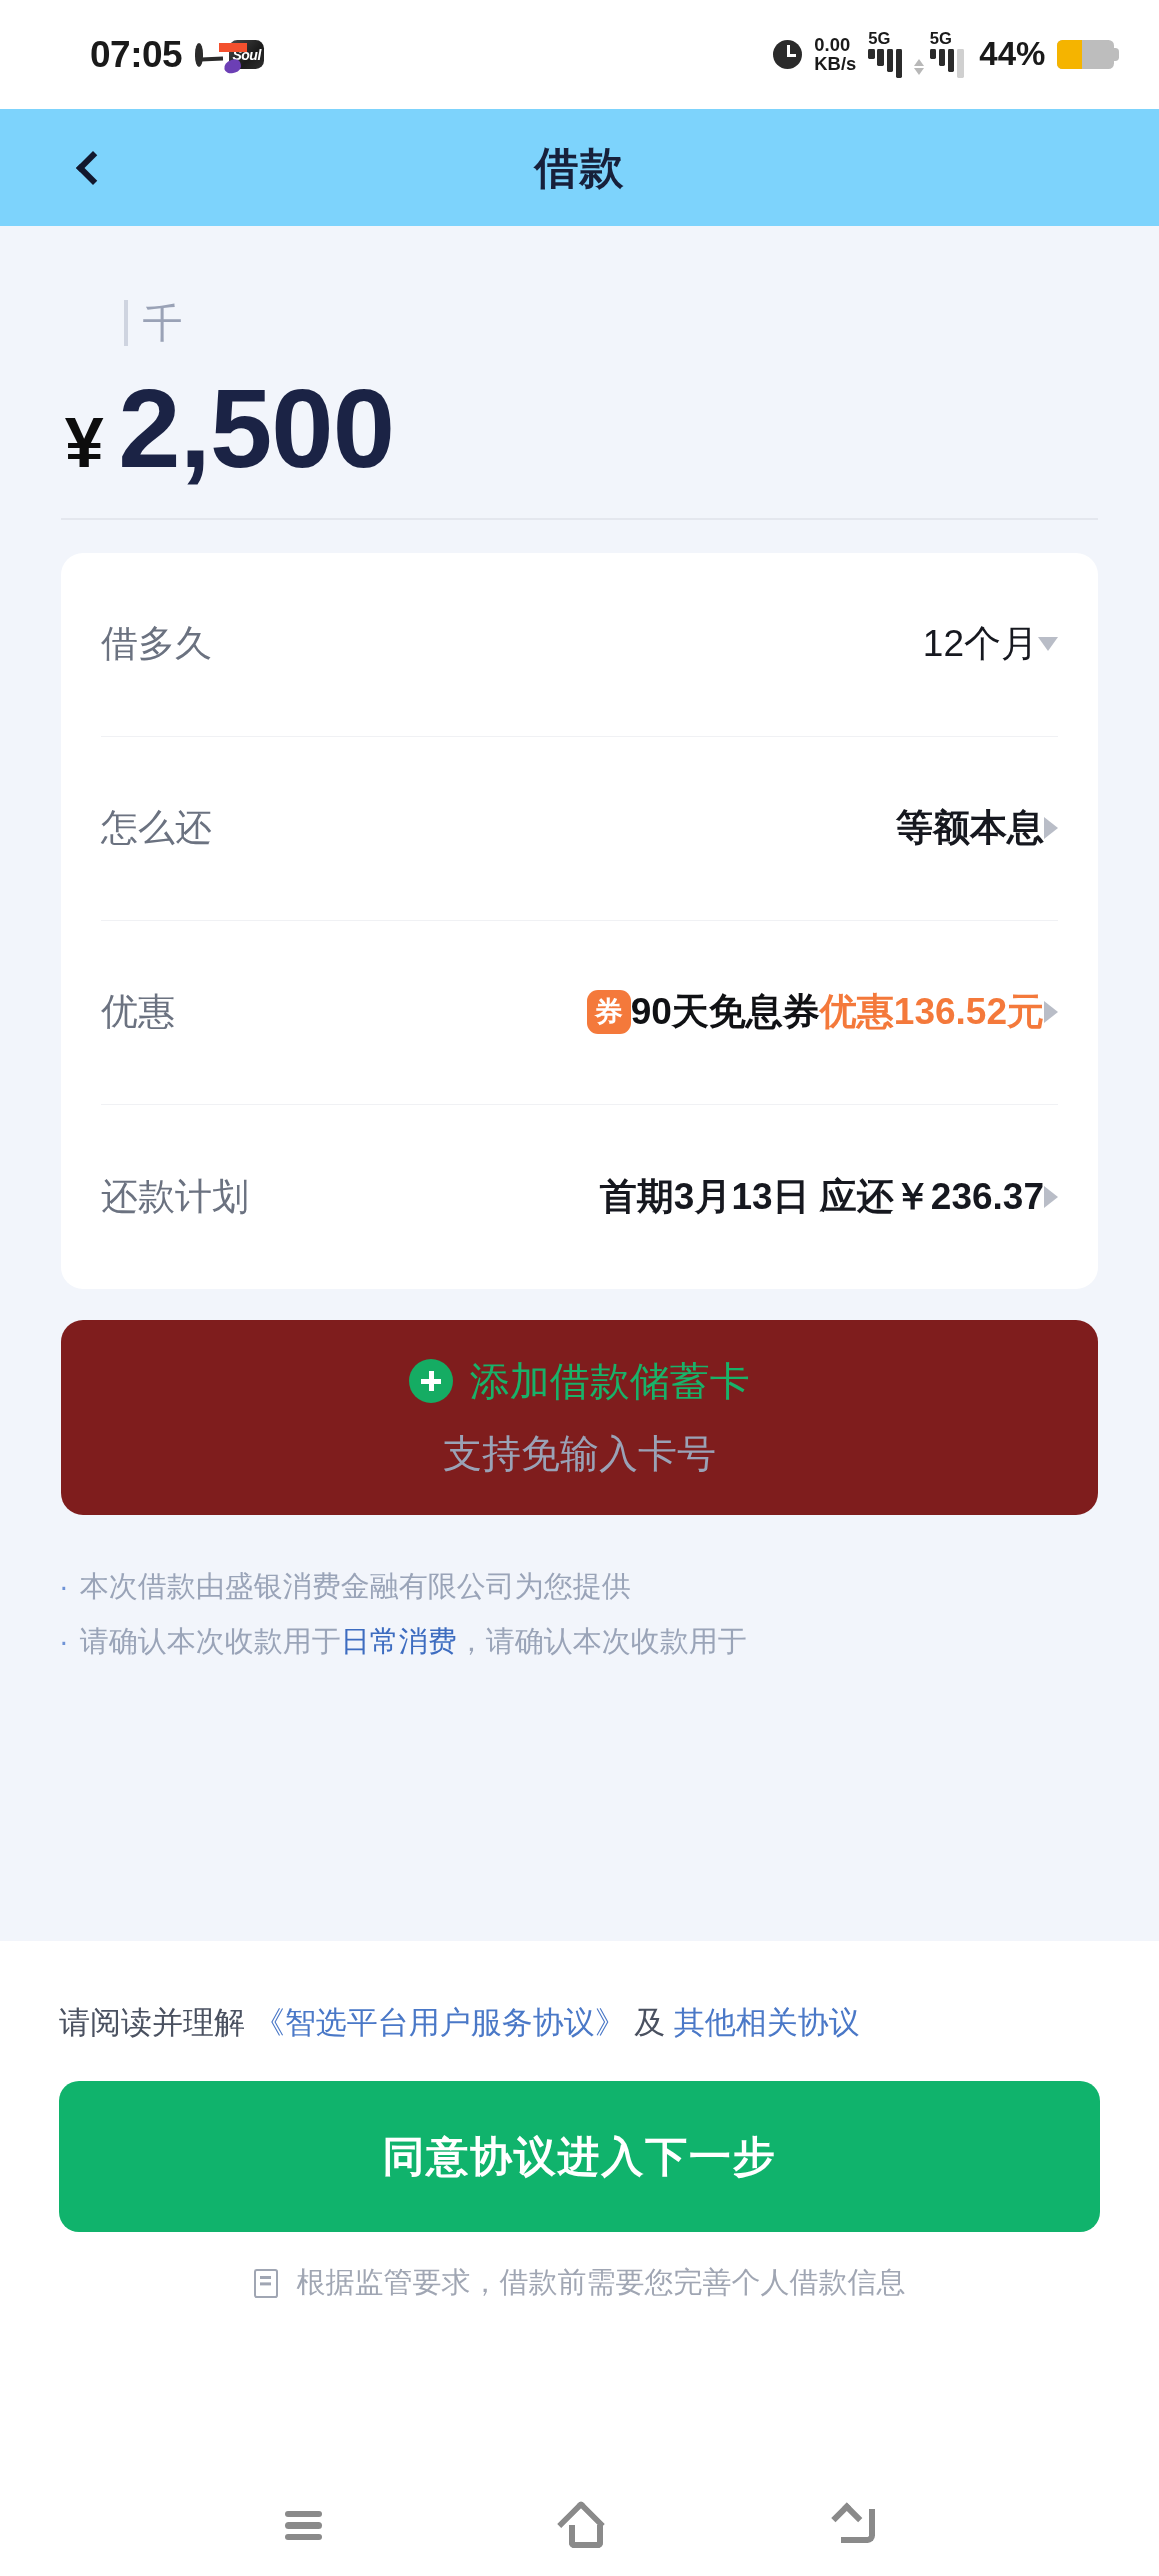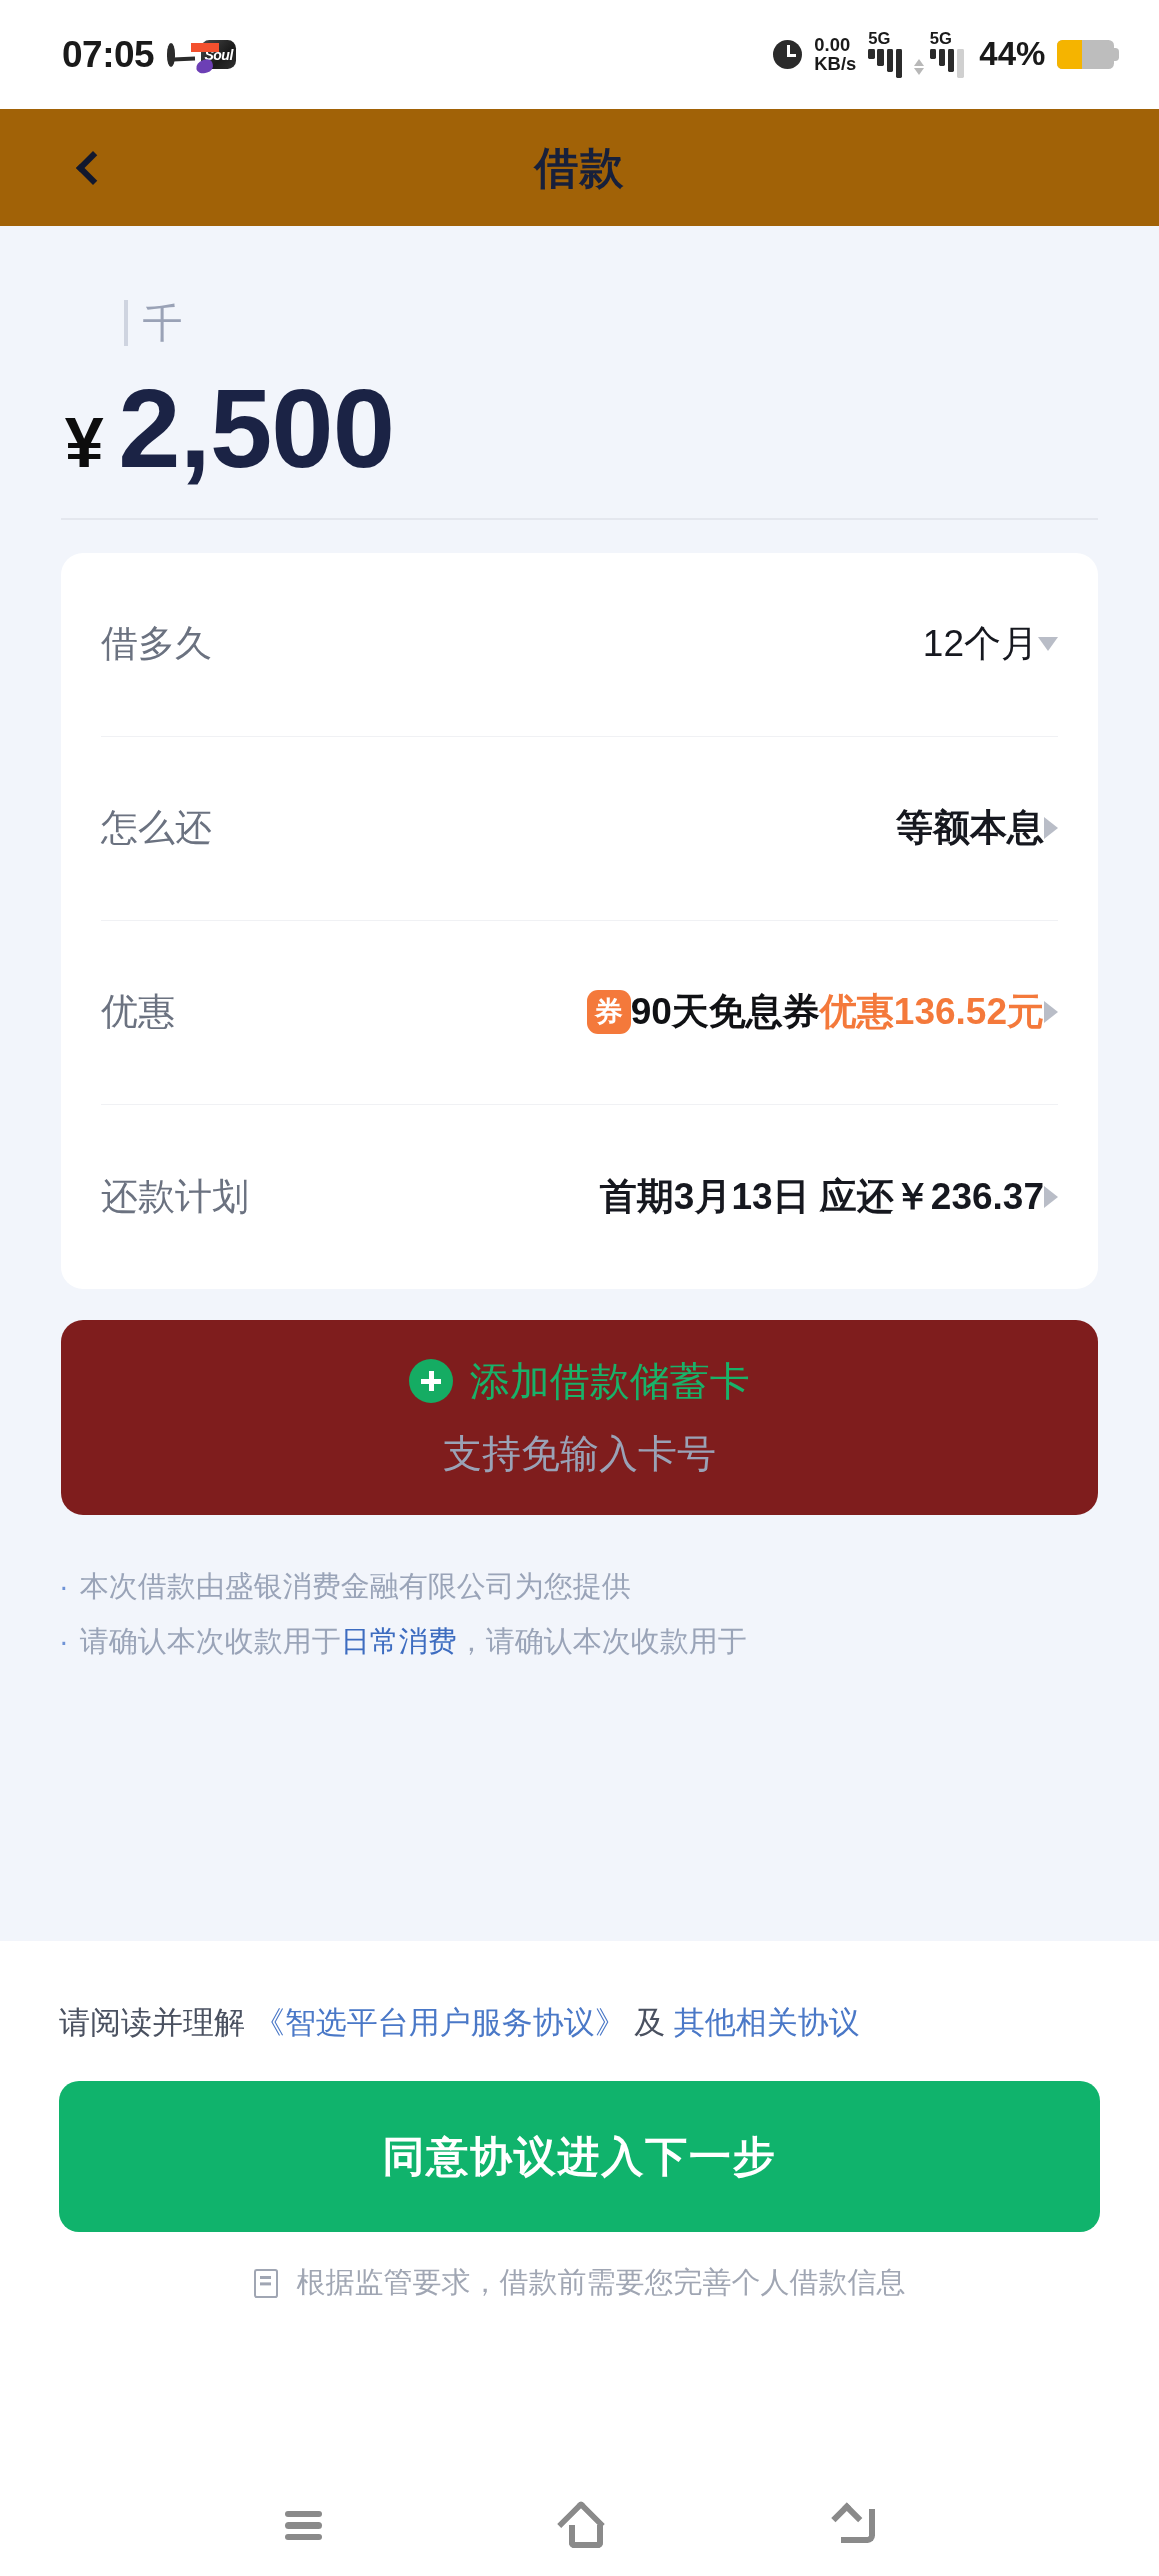--- a/index.html
+++ b/index.html
@@ -19,21 +19,21 @@
   }
 
   
   .statusbar {
     position: absolute;
     top: 0; left: 0;
     width: 1159px; height: 109px;
     display: flex;
     align-items: center;
     justify-content: space-between;
-    padding: 0 40px 0 62px;
+    padding: 0 40px 0 90px;
     background: #ffffff;
   }
   .sb-left { display: flex; align-items: center; gap: 13px; }
   .sb-time {
     font-size: 37px;
     font-weight: bold;
     color: #1a1a1a;
     letter-spacing: -0.5px;
   }
   .sb-icon { display: inline-block; }
@@ -190,21 +190,21 @@
     border-radius: 0 3.7px 3.7px 0;
     margin-left: -0.9px;
   }
   .batt-group { display: flex; align-items: center; }
 
   
   .header {
     position: absolute;
     top: 109px; left: 0;
     width: 1159px; height: 118px;
-    background: #a16207;
+    background: #7dd3fc;
     display: flex;
     align-items: center;
   }
   .back-btn {
     position: absolute;
     left: 57px;
     width: 64px; height: 64px;
     display: flex; align-items: center; justify-content: center;
     cursor: pointer;
   }

